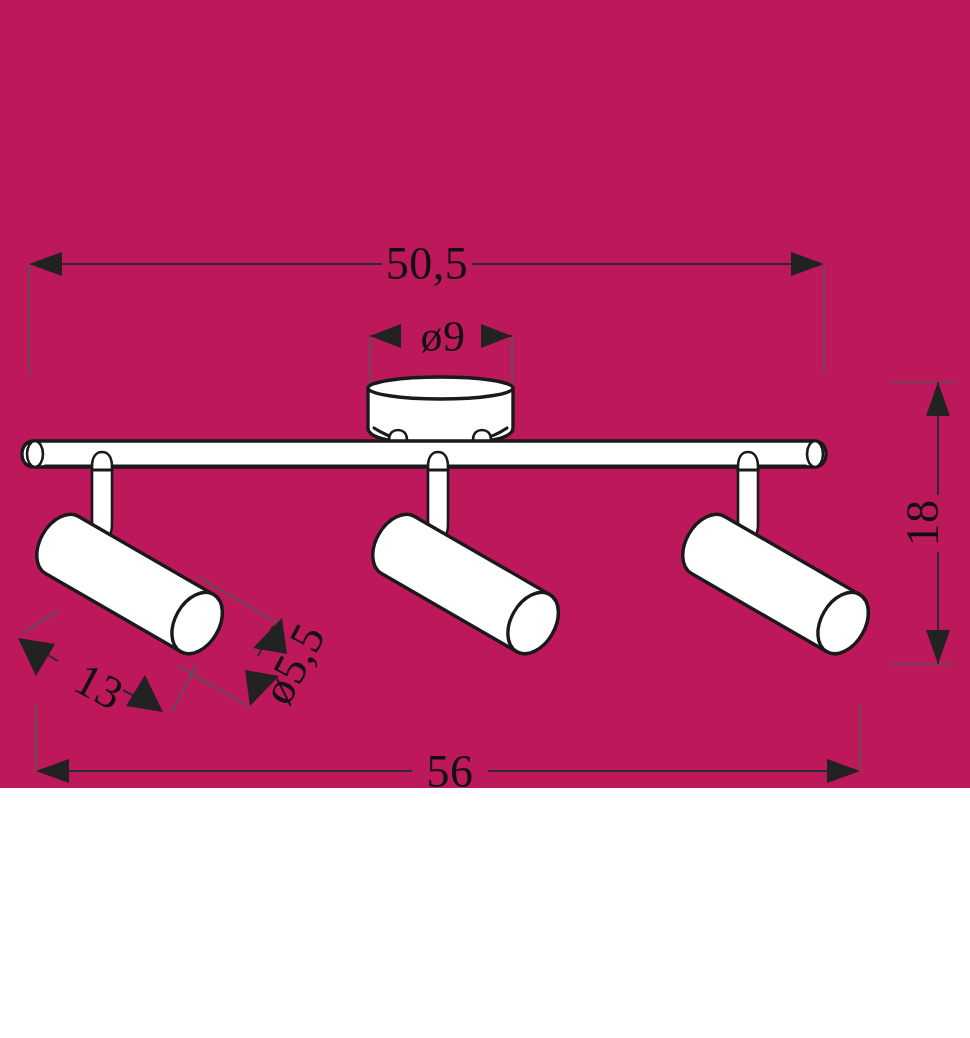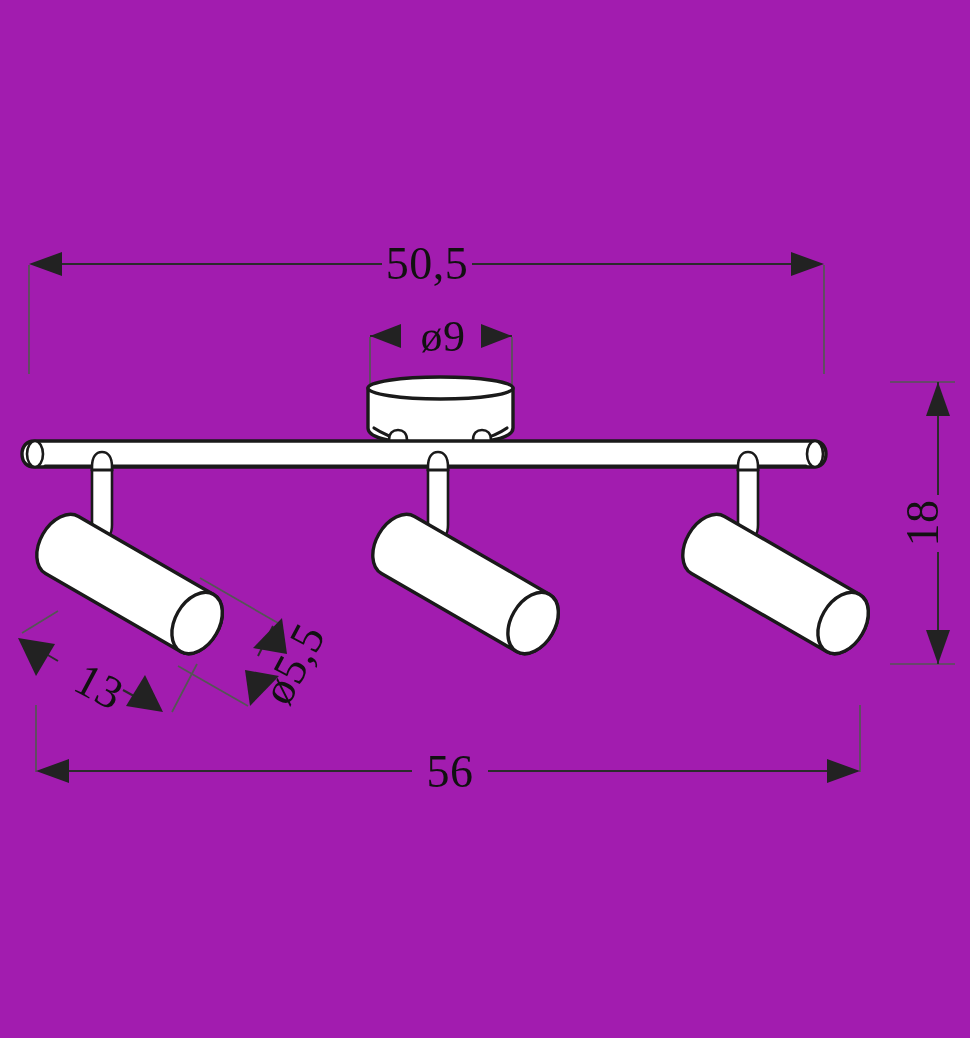--- a/index.html
+++ b/index.html
@@ -9,22 +9,22 @@
   }
   body {
     width: 970px;
     height: 1038px;
     font-family: "Liberation Sans", sans-serif;
     overflow: hidden;
   }
   #drawing-root {
     position: relative;
     width: 970px;
-    height: 1038px;
-    background: #a21caf;
+    height: 788px;
+    background: #be185d;
   }
   svg.tech-drawing {
     display: block;
     width: 970px;
     height: 1038px;
   }
   .part-outline {
     fill: #ffffff;
     stroke: #1a1a1a;
     stroke-width: 3.4;

